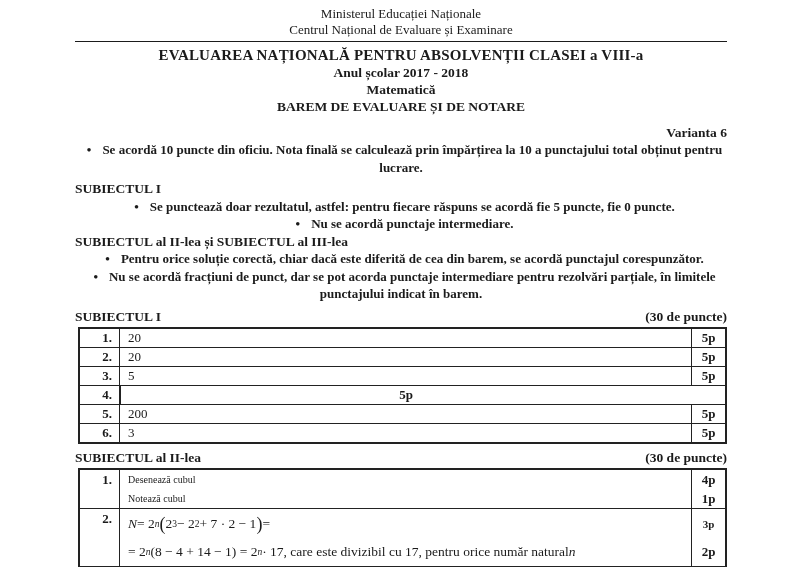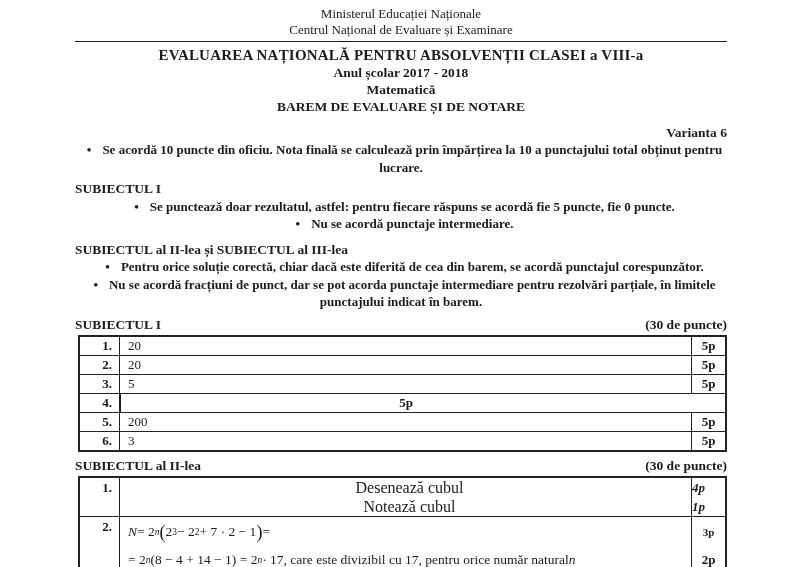--- a/index.html
+++ b/index.html
@@ -48,22 +48,22 @@
     border-right: 1.5px solid #222;
     text-align: right; padding-right: 7px;
     font-weight: 700; font-size: 13px; line-height: 18px;
   }
   .c-ans { padding-left: 8px; font-size: 13px; line-height: 18px; }
   .c-pts {
     border-left: 1.5px solid #222;
     text-align: center; font-weight: 700; font-size: 13px; line-height: 18px;
   }
   .c-num.top { line-height: 19px; }
-  .subline { font-size: 16px; line-height: 19px; text-align: center; }
-  .pline { font-size: 13px; line-height: 19px; font-weight: 700; text-align: left; font-style: italic; }
+  .subline { font-size: 10px; line-height: 19px; }
+  .pline { font-size: 13px; line-height: 19px; font-weight: 700; text-align: center; }
   
   .fA { height: 30px; display: flex; align-items: center; }
   .fB { height: 27px; display: flex; align-items: center; }
   .fline { font-size: 13.5px; }
   .fline sup { font-size: 9.5px; font-style: italic; }
   .fline sup:not(.it) { font-style: normal; }
   .fline .it { font-style: italic; }
   .fline .paren { font-size: 18px; font-weight: 400; vertical-align: -1px; }
   .pA { height: 30px; display: flex; align-items: center; justify-content: center; font-weight: 700; font-size: 11px; }
   .pB { height: 27px; display: flex; align-items: center; justify-content: center; font-weight: 700; font-size: 13px; }
@@ -82,21 +82,21 @@
   <div class="title-sub center">Matematică</div>
   <div class="title-sub center">BAREM DE EVALUARE ȘI DE NOTARE</div>
   <div class="variant">Varianta 6</div>
 
   <p class="bullet justify mt1"><span class="dot">•</span><span>Se acordă 10 puncte din oficiu. Nota finală se calculează prin împărțirea la 10 a punctajului total obținut pentru lucrare.</span></p>
 
   <div class="sec-head">SUBIECTUL I</div>
   <p class="bullet"><span class="dot">•</span><span>Se punctează doar rezultatul, astfel: pentru fiecare răspuns se acordă fie 5 puncte, fie 0 puncte.</span></p>
   <p class="bullet"><span class="dot">•</span><span>Nu se acordă punctaje intermediare.</span></p>
 
-  <div class="sec-head" style="margin-top:8px;">SUBIECTUL al II-lea și SUBIECTUL al III-lea</div>
+  <div class="sec-head" style="margin-top:0;">SUBIECTUL al II-lea și SUBIECTUL al III-lea</div>
   <p class="bullet"><span class="dot">•</span><span>Pentru orice soluție corectă, chiar dacă este diferită de cea din barem, se acordă punctajul corespunzător.</span></p>
   <p class="bullet justify"><span class="dot">•</span><span>Nu se acordă fracțiuni de punct, dar se pot acorda punctaje intermediare pentru rezolvări parțiale, în limitele punctajului indicat în barem.</span></p>
 
   <div class="tbl-head">
     <span>SUBIECTUL I</span>
     <span>(30 de puncte)</span>
   </div>
 
   <div class="btable">
     <div class="trow">

